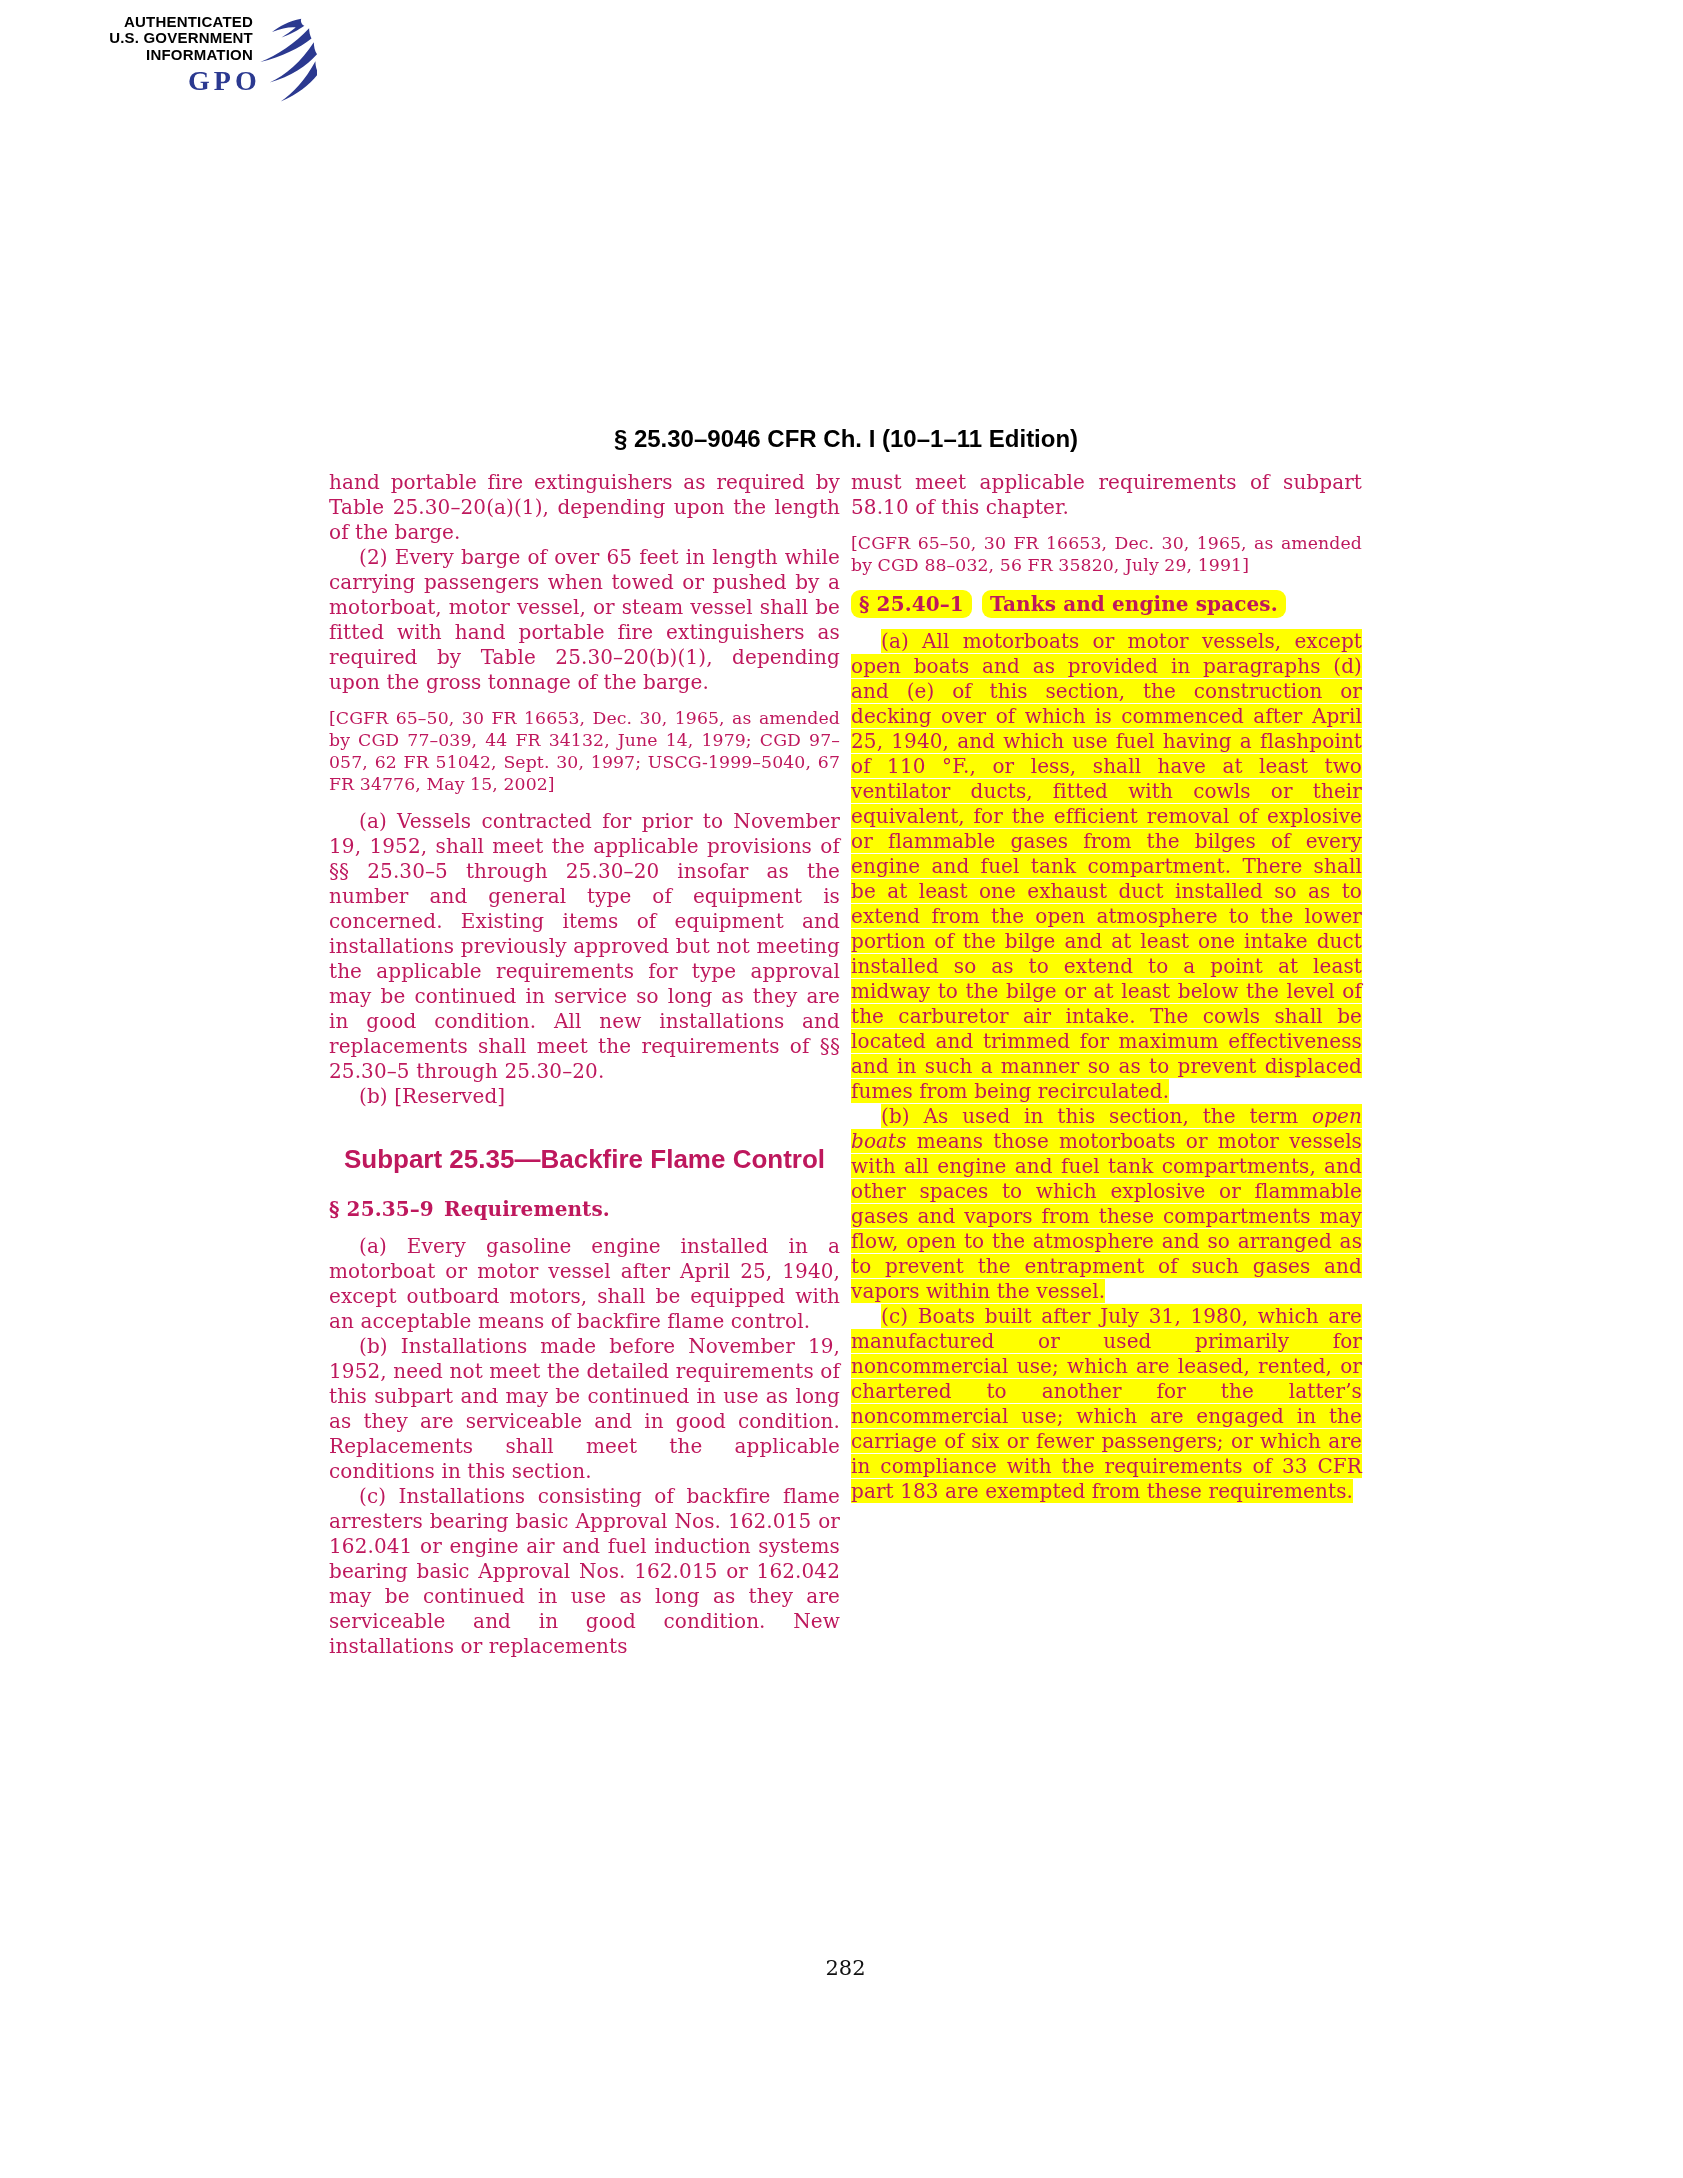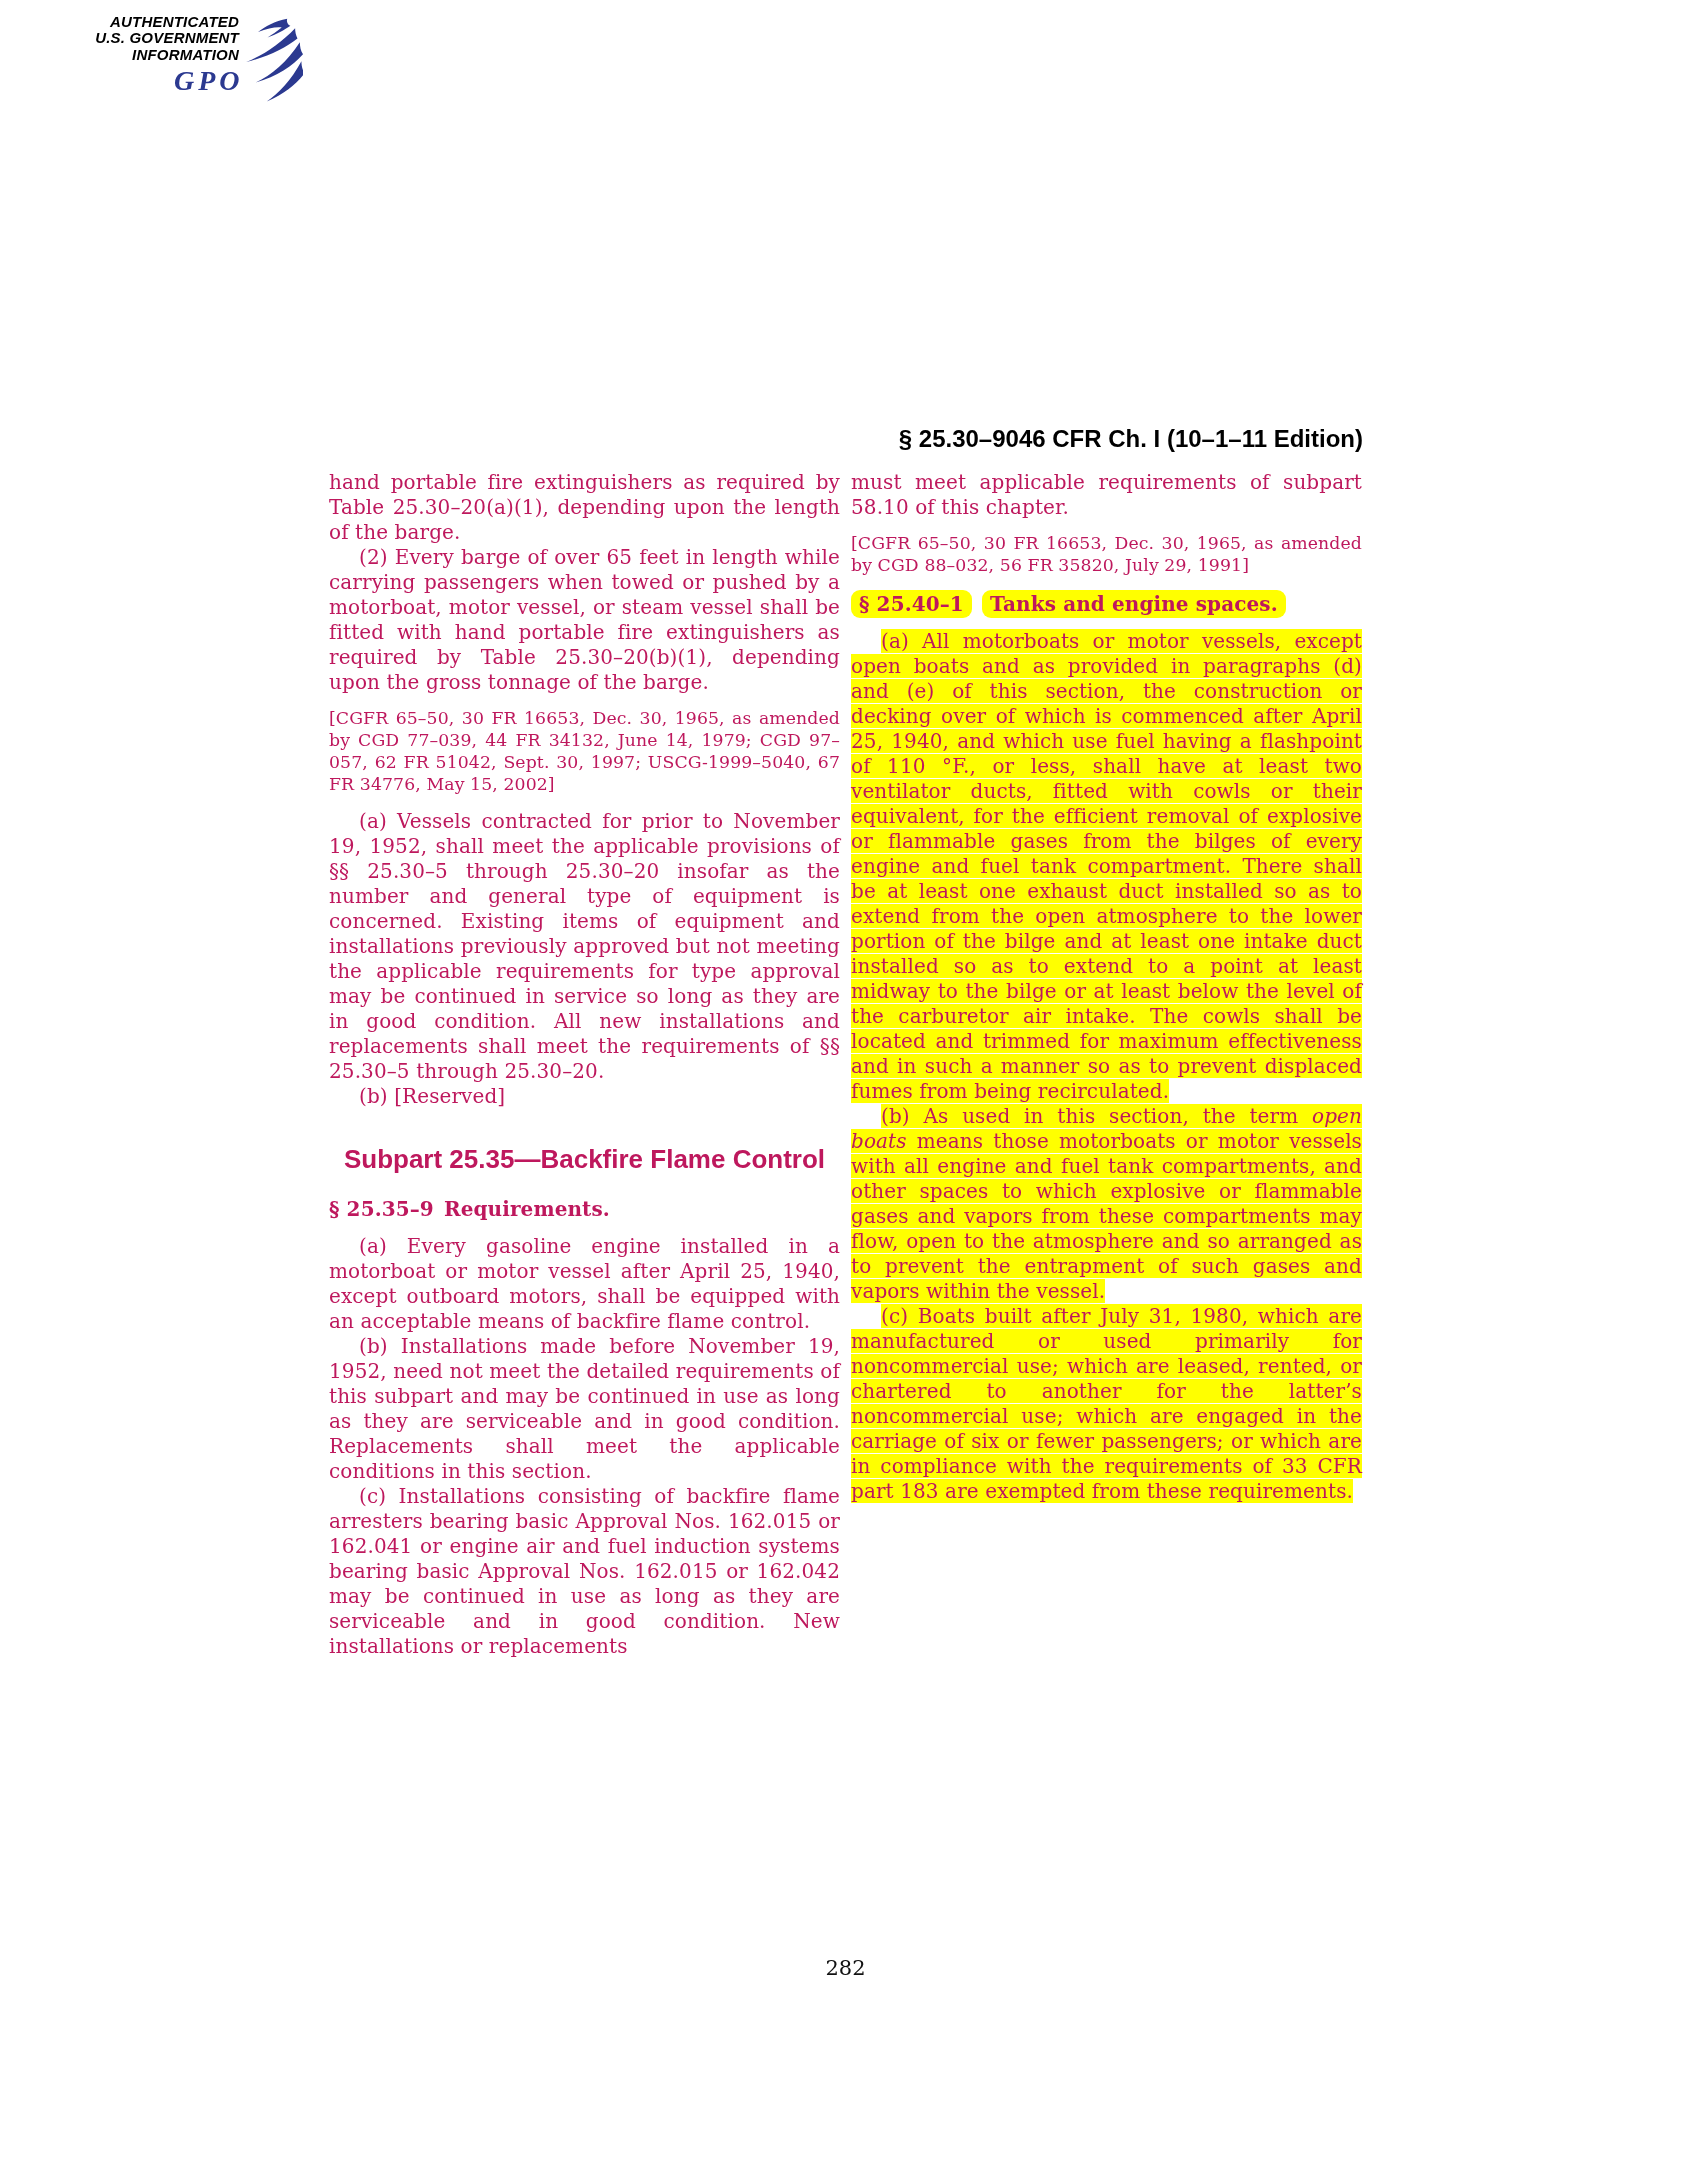--- a/index.html
+++ b/index.html
@@ -1,30 +1,30 @@
 <!DOCTYPE html>
 <html lang="en" style="--hl: #ffff00; --blue: #2b3990;"><head>
 <meta charset="utf-8">
 <style>
   html,body{margin:0;padding:0;background:#ffffff;}
   .page{position:relative;width:1683px;height:2178px;background:#fff;overflow:hidden;
         color:#111;}
   
-  .logo{position:absolute;left:95px;top:6px;width:228px;height:114px;font-style:italic;}
+  .logo{position:absolute;left:109px;top:6px;width:228px;height:114px;}
   .logo-lines{position:absolute;left:0;top:8px;width:144px;text-align:right;
     font-family:"Liberation Sans",sans-serif;font-weight:bold;font-size:15px;
     line-height:16.3px;color:#000;letter-spacing:0.2px;}
   .logo-gpo{position:absolute;left:79px;top:59px;
     font-family:"Liberation Serif",serif;font-weight:bold;font-size:28px;
     letter-spacing:4px;color:var(--blue,#2b3990);}
   .logo-eagle{position:absolute;left:137px;top:2px;width:71px;height:105px;}
   .logo-eagle path{fill:var(--blue,#2b3990);}
   
   .running-header{position:absolute;left:329px;top:425px;width:1034px;
-    display:flex;justify-content:flex-end;align-items:baseline;
+    display:flex;justify-content:center;align-items:baseline;
     font-family:"Liberation Sans",sans-serif;font-weight:bold;font-size:24px;color:#000;}
   
   .col{position:absolute;top:470px;width:511px;
     font-family:"DejaVu Serif","Liberation Serif",serif;font-size:20px;
     line-height:25px;text-align:justify;color:#be185d;
     letter-spacing:0.1px;hyphens:auto;-webkit-hyphens:auto;}
   .col-left{left:329px;}
   .col-right{left:851px;}
   .col p{margin:0;}
   p.indent{text-indent:30px;}

